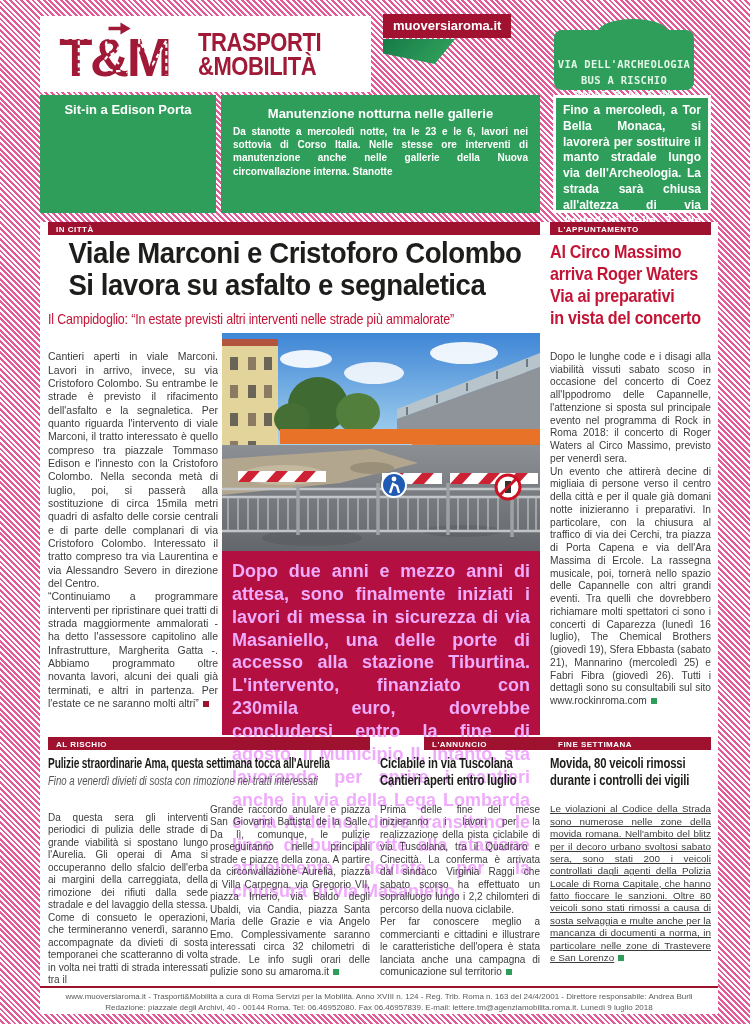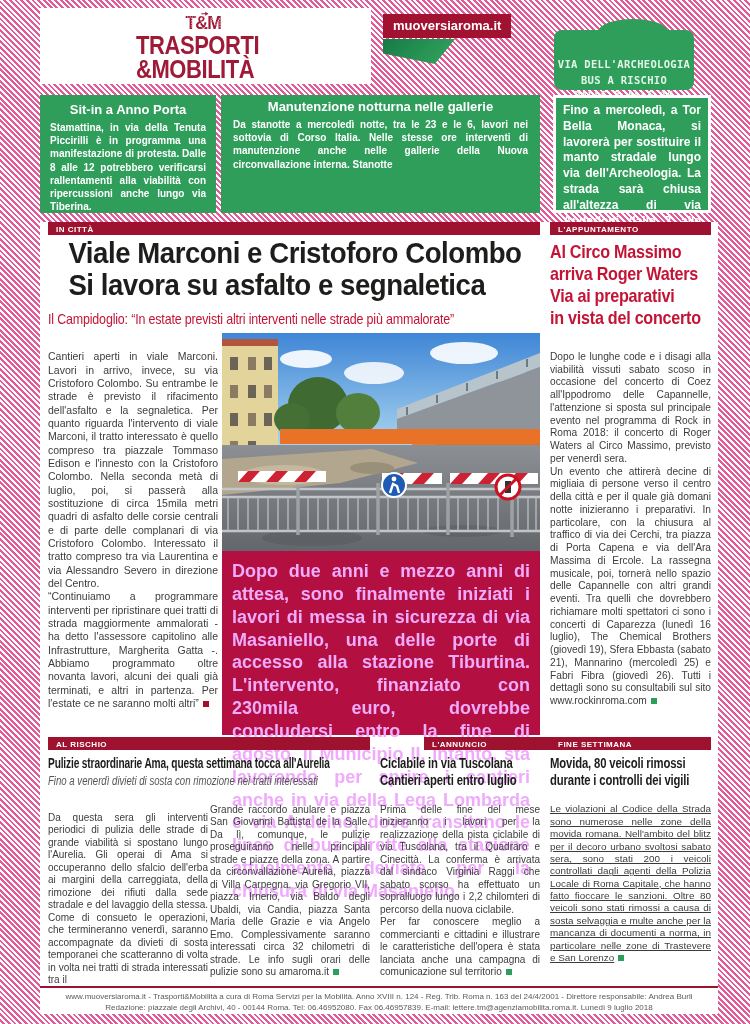--- a/index.html
+++ b/index.html
@@ -56,21 +56,21 @@
   .footer-rule { background:#9e1230; }
   .footer-text { color:#5a5a5a; font-size:8px; line-height:1.4; text-align:center; }
 </style>
 </head>
 <body>
 
 <div class="page">
 
   <div class="abs white-panel" style="left:40px; top:222px; width:678px; height:792px;"></div>
 
-  <div class="abs logo-box" style="left:40px; top:8px; width:331px; height:76px;flex-direction:column;">
+  <div class="abs logo-box" style="left:40px; top:16px; width:331px; height:76px;">
     <svg width="150" height="68" viewBox="0 0 150 80">
       <text x="0" y="66" font-family="Liberation Sans, sans-serif" font-weight="bold" font-size="64" fill="#a01a38" letter-spacing="-3">T&amp;M</text>
       <path d="M6,22 H40" stroke="#ffffff" stroke-width="2.5" stroke-dasharray="5 4" fill="none"></path>
       <path d="M23,24 V62" stroke="#ffffff" stroke-width="2.5" stroke-dasharray="5 4" fill="none"></path>
       <path d="M72,60 C52,62 48,46 60,41 C72,36 74,24 64,22 C54,20 52,32 59,40 L80,62" stroke="#ffffff" stroke-width="2.5" stroke-dasharray="5 4" fill="none"></path>
       <path d="M94,64 V24 L110,52 L126,24 V64" stroke="#ffffff" stroke-width="2.5" stroke-dasharray="5 4" fill="none"></path>
       <path d="M58,8 H72 L72,3 L84,10 L72,17 L72,12 H58 Z" fill="#a01a38"></path>
     </svg>
     <div class="masthead">TRASPORTI
 &amp;MOBILITÀ</div>
@@ -79,25 +79,24 @@
   <div class="abs badge" style="left:383px; top:14px;">muoversiaroma.it</div>
   <div class="abs ribbon" style="left:383px; top:39px; width:72px; height:25px;"></div>
 
   <div class="abs road-sign" style="left:554px; top:30px; width:140px; height:60px;">
     <span>VIA DELL'ARCHEOLOGIA
 BUS A RISCHIO
 DALLE 7 ALLE 16</span>
   </div>
 
   <div class="abs green-box" style="left:40px; top:95px; width:176px; height:118px; padding:7px 10px;">
-    <div class="brief-title">Sit-in a Anno Porta</div>
-    <div class="brief-body">Stamattina, in via della Tenuta Piccirilli è in programma una manifestazione di protesta. Dalle 8 alle 12 potrebbero verificarsi rallentamenti alla viabilità con ripercussioni anche lungo via Tiberina.</div>
-  </div>
-
-  <div class="abs green-box" style="left:221px; top:95px; width:319px; height:118px; padding:4px 12px;">
+    <div class="brief-title">Sit-in a Edison Porta</div>
+  </div>
+
+  <div class="abs green-box" style="left:221px; top:95px; width:319px; height:118px; padding:11px 12px;">
     <div class="brief-title">Manutenzione notturna nelle gallerie</div>
     <div class="brief-cols">
       <div class="brief-body">Da stanotte a mercoledì notte, tra le 23 e le 6, lavori nei sottovia di Corso Italia. Nelle stesse ore interventi di manutenzione anche nelle gallerie della Nuova circonvallazione interna. Stanotte</div>
     </div>
   </div>
 
   <div class="abs green-box white-border" style="left:553px; top:95px; width:158px; height:118px; padding:5px 7px;">
     <div class="brief-body" style="font-size:12px;">Fino a mercoledì, a Tor Bella Monaca, si lavorerà per sostituire il manto stradale lungo via dell'Archeologia. La strada sarà chiusa all'altezza di via Anderloni dalle 7 alle 16. Possibili deviazioni per i bus della zona.</div>
   </div>
 

